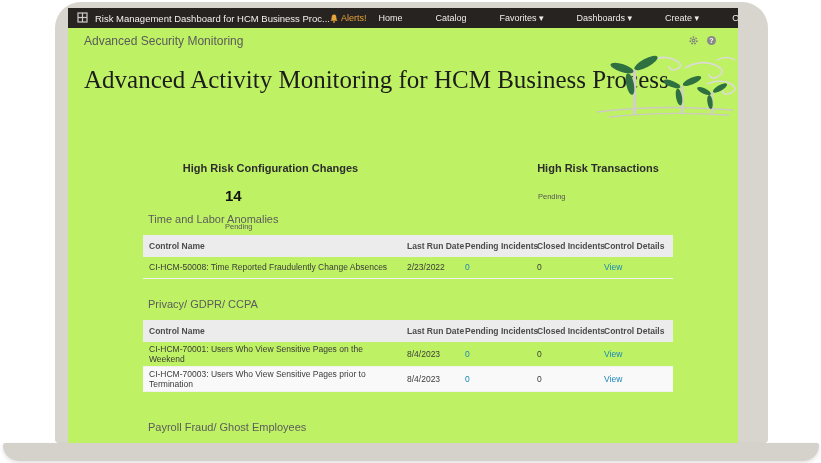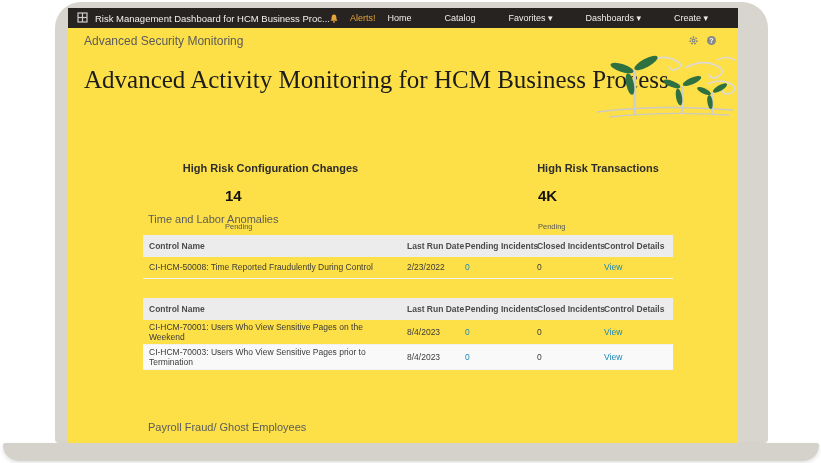--- a/index.html
+++ b/index.html
@@ -4,28 +4,28 @@
 <style>
   * { margin:0; padding:0; box-sizing:border-box; }
   html,body { width:821px; height:463px; background:#ffffff; font-family:"Liberation Sans", sans-serif; }
   .stage { position:relative; width:821px; height:463px; overflow:hidden; }
 
   
   .bezel { position:absolute; left:55px; top:2px; width:713px; height:441px;
            background:#d8d4ce; border-radius:26px 26px 4px 4px; }
   .base  { position:absolute; left:3px; top:443px; width:816px; height:18px;
            background:#d5d1cb; border-radius:3px 3px 22px 22px; box-shadow:0 2px 4px rgba(0,0,0,0.12); }
-  .screen{ position:absolute; left:68px; top:8px; width:670px; height:435px; background:#fde047; overflow:hidden; }
+  .screen{ position:absolute; left:68px; top:8px; width:670px; height:435px; background:#bef264; overflow:hidden; }
 
   
   .topbar { position:absolute; left:0; top:0; width:670px; height:20px; background:#272321;
             display:flex; align-items:center; padding:0 9px; color:#efedeb; font-size:9px; }
   .topbar .win-title { margin-left:7px; white-space:nowrap; font-size:9.5px; color:#f2f0ee; }
   .topbar .spacer { flex:1; }
-  .topbar .alerts { color:#e5a33b; display:flex; align-items:center; margin-right:12px; font-size:9px;gap:9px; }
+  .topbar .alerts { color:#e5a33b; display:flex; align-items:center; margin-right:12px; font-size:9px; }
   .topbar .alerts svg { margin-right:3px; }
   .menu { display:flex; align-items:center;gap:20px; }
   .menu-item { margin-right:13px; white-space:nowrap; cursor:default; }
   .avatar { width:13px; height:13px; }
 
   
   .tabbar { position:absolute; left:16px; top:26px; height:20px; display:flex; }
   .tab { font-size:12px; color:#5a5a5a; margin-right:16px; padding-bottom:5px; }
   .tab.active { color:#2b2b2b; font-weight:bold; border-bottom:2px solid #2e5e3e; }
   .tab-icons { position:absolute; left:620px; top:27px; display:flex; align-items:center; gap:8px; }
@@ -142,21 +142,20 @@
     </svg>
 
     <div id="kpis">
         <div class="kpi">
           <div class="kpi-label">High Risk Configuration Changes</div>
           <div class="kpi-value">14</div>
           <div class="kpi-sub">Pending</div>
         </div>
         <div class="kpi">
           <div class="kpi-label">High Risk Transactions</div>
-          <div class="kpi-value">4K</div>
           <div class="kpi-sub">Pending</div>
         </div>
       </div>
 
     <div id="sections">
         <div class="section">
           <div class="section-title">Time and Labor Anomalies</div>
           <table>
             <colgroup>
               <col class="c1">
@@ -169,30 +168,31 @@
               <tr>
                 <th>Control Name</th>
                 <th>Last Run Date</th>
                 <th>Pending Incidents</th>
                 <th>Closed Incidents</th>
                 <th>Control Details</th>
               </tr>
             </thead>
             <tbody>
               <tr>
-                <td>CI-HCM-50008: Time Reported Fraudulently During Control</td>
+                <td>CI-HCM-50008: Time Reported Fraudulently Change Absences</td>
                 <td>2/23/2022</td>
                 <td><a class="link">0</a></td>
                 <td>0</td>
                 <td><a class="link">View</a></td>
               </tr>
             </tbody>
           </table>
         </div>
         <div class="section">
+          <div class="section-title">Privacy/ GDPR/ CCPA</div>
           <table>
             <colgroup>
               <col class="c1">
               <col class="c2">
               <col class="c3">
               <col class="c4">
               <col class="c5">
             </colgroup>
             <thead>
               <tr>

